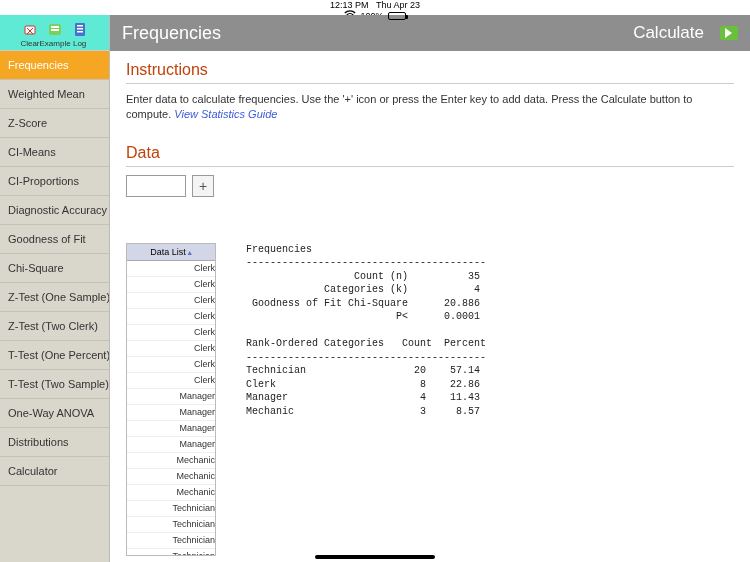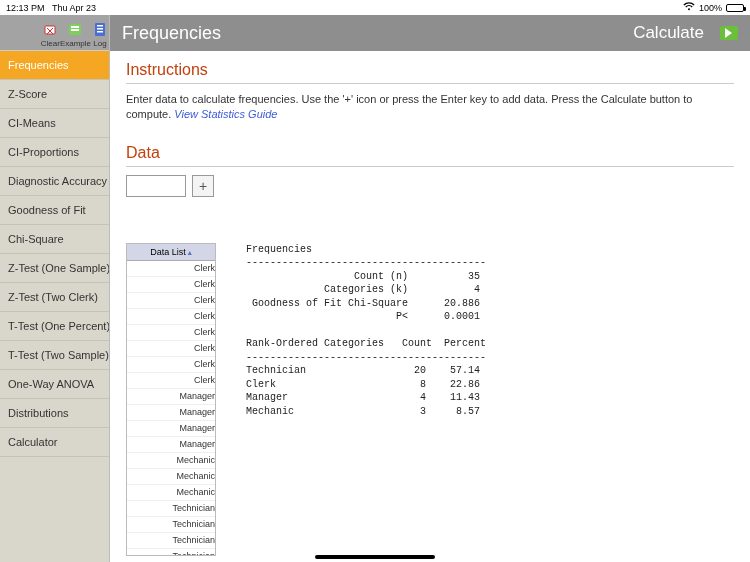--- a/index.html
+++ b/index.html
@@ -1,25 +1,25 @@
 <!DOCTYPE html>
 <html><head>
 <meta charset="utf-8">
 <style>
 * { box-sizing: border-box; margin: 0; padding: 0; }
 body { font-family: -apple-system, "Helvetica Neue", Arial, sans-serif; font-size: 12px; background: #fff; width: 750px; height: 562px; overflow: hidden; display: flex; flex-direction: column; }
-.status-bar { height: 15px; background:#fff; display:flex; align-items:center; justify-content:space-between; padding:0 6px; font-size:9px; font-weight:500; color:#000;}
+.status-bar { height: 15px; background:#fff; display:flex; align-items:center; justify-content:space-between; padding:0 6px; font-size:9px; font-weight:500; color:#000;flex-direction:column;}
 .status-bar .right { display:flex; align-items:center; gap:4px;}
 .wifi { display:inline-block; }
 .battery { width:18px; height:8px; border:1px solid #000; border-radius:2px; position:relative; }
 .battery::after{content:"";position:absolute;right:-3px;top:2px;width:2px;height:4px;background:#000;border-radius:0 1px 1px 0;}
 .battery .fill{background:#000;height:100%;width:100%;}
 .main { flex:1; display:flex; overflow:hidden;}
 .left-col { width:110px; display:flex; flex-direction:column; background:#d9d6cc; border-right:1px solid #bbb;}
-.toolbar { height:36px; background:#a3a3a3; border-bottom:1px solid #ccc; display:flex; align-items:flex-end; justify-content:flex-end; padding-bottom:2px;}
+.toolbar { height:36px; background:#5eead4; border-bottom:1px solid #ccc; display:flex; align-items:flex-end; justify-content:center; padding-bottom:2px;}
 .tool-btn { display:flex; flex-direction:column; align-items:center; font-size:8px; color:#333; cursor:pointer; gap:1px;}
 .tool-btn .ico { width:18px; height:18px; border-radius:3px; display:flex; align-items:center; justify-content:center;}
 .sidebar { flex:1; overflow:hidden;}
 .side-item { padding:8px 8px; font-size:11px; color:#333; border-bottom:1px solid #c5c2b8; cursor:pointer; background:#d9d6cc; white-space:nowrap; overflow:hidden;}
 .side-item.active { background:#f5a623; color:#fff; }
 .right-col { flex:1; display:flex; flex-direction:column; overflow:hidden;}
 .header-bar { height:36px; background:#8e8e8e; display:flex; align-items:center; justify-content:space-between; padding:0 12px;}
 .header-bar .title { color:#fff; font-size:18px; font-weight:300;}
 .calc-btn { display:flex; align-items:center; gap:16px; color:#fff; font-size:17px; cursor:pointer;}
 .calc-btn .arrow { width:18px; height:14px; background:#6abf3b; border-radius:2px; position:relative;}
@@ -92,20 +92,21 @@
               <rect x="5" y="4" width="6" height="1.5" fill="#fff"></rect>
               <rect x="5" y="7" width="6" height="1.5" fill="#fff"></rect>
               <rect x="5" y="10" width="6" height="1.5" fill="#fff"></rect>
             </svg>
         </span>
         <span>Log</span>
       </div>
     </div>
     <div class="sidebar" id="sidebar">
         <div class="side-item active">Frequencies</div>
+        <div class="side-item">Weighted Mean</div>
         <div class="side-item">Z-Score</div>
         <div class="side-item">CI-Means</div>
         <div class="side-item">CI-Proportions</div>
         <div class="side-item">Diagnostic Accuracy</div>
         <div class="side-item">Goodness of Fit</div>
         <div class="side-item">Chi-Square</div>
         <div class="side-item">Z-Test (One Sample)</div>
         <div class="side-item">Z-Test (Two Clerk)</div>
         <div class="side-item">T-Test (One Percent)</div>
         <div class="side-item">T-Test (Two Sample)</div>

